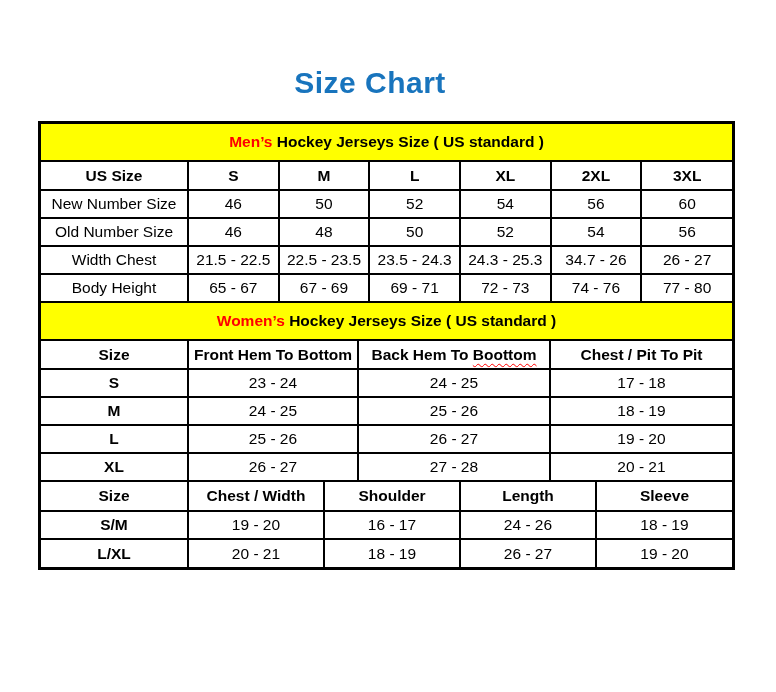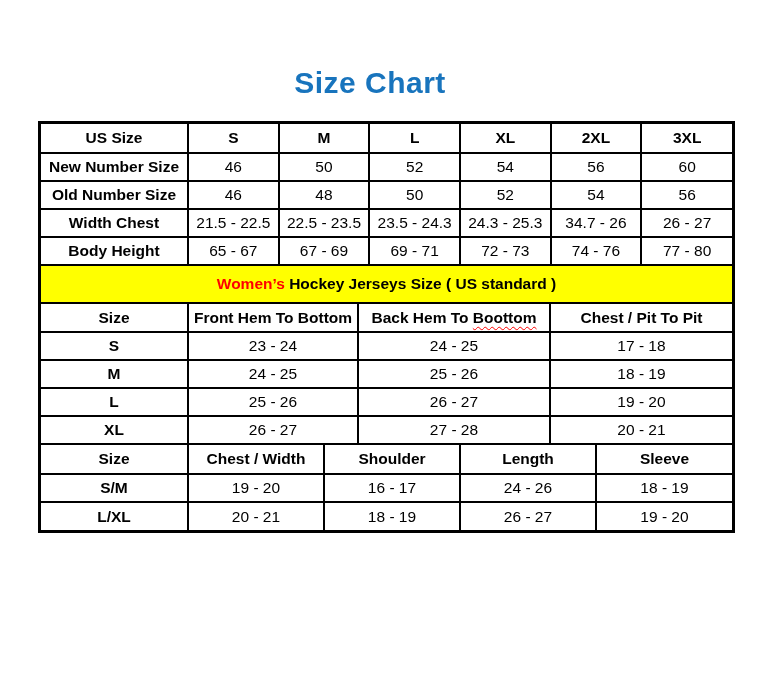--- a/index.html
+++ b/index.html
@@ -54,21 +54,21 @@
   tr.data-row    { height: 28px; }
   .youth tr.banner-row { height: 34px; }
 
   td.banner {
     background: var(--banner_yellow, #ffff00);
     font-weight: bold;
     font-size: 16.5px;
   }
   td.banner .hl { color: var(--accent_red, #ff0000); }
   td.head  { font-weight: bold; }
-  td.label { font-weight: bold; }
+  td.label { font-weight: normal; }
   .misspell {
     text-decoration-line: underline;
     text-decoration-style: wavy;
     text-decoration-color: var(--accent_red, #ff0000);
     text-decoration-thickness: 1px;
     text-underline-offset: 3px;
   }
 </style>
 </head>
 <body>
@@ -82,20 +82,23 @@
       <colgroup>
         <col style="width:147px">
         <col>
           <col>
           <col>
           <col>
           <col>
           <col>
       </colgroup>
       <tbody>
+          <tr class="banner-row">
+        <td colspan="7" class="banner"><span class="hl">Men’s</span><span> Hockey Jerseys Size ( US standard )</span></td>
+      </tr>
       <tr class="head-row">
         <td class="head">US Size</td>
         <td class="head">S</td>
         <td class="head">M</td>
         <td class="head">L</td>
         <td class="head">XL</td>
         <td class="head">2XL</td>
         <td class="head">3XL</td>
       </tr>
       <tr class="data-row">

